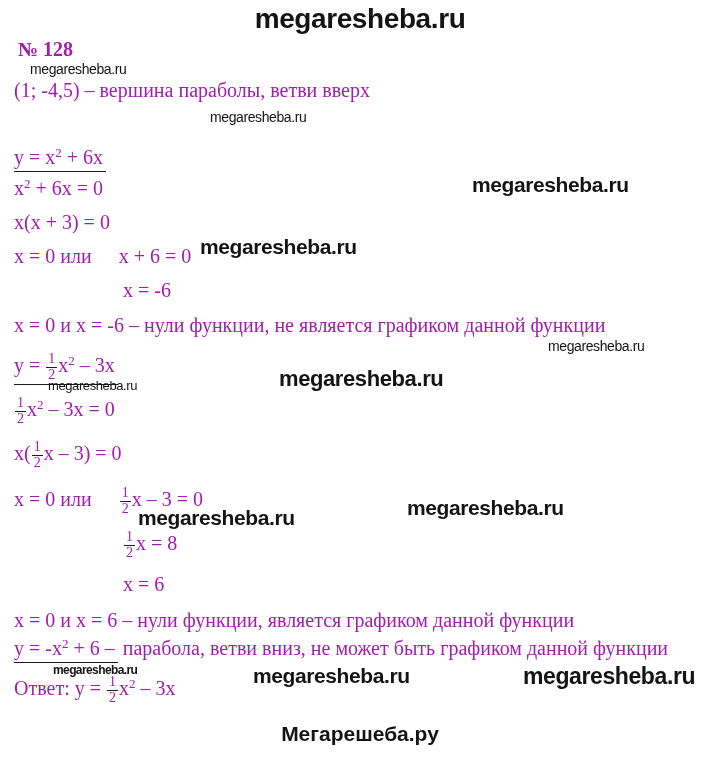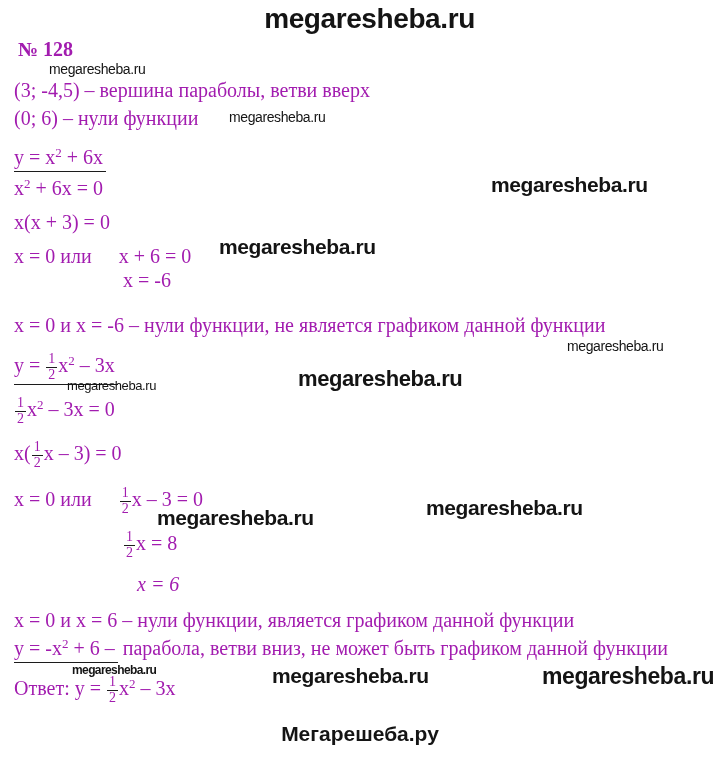--- a/index.html
+++ b/index.html
@@ -43,41 +43,40 @@
   .frac .fden { display: block; padding-top: 0; }
   .gap-group { margin-left: 27px; }
 
   .l-num    { top: 38px;  left: 18px; font-weight: bold; }
   .l-vertex { top: 79px; }
   .l-zeros  { top: 107px; }
   .l-y1     { top: 146px; }
   .l-e1     { top: 177px; }
   .l-e2     { top: 211px; }
   .l-e3     { top: 245px; }
-  .l-e4     { top: 269px; left: 123px; }
+  .l-e4     { top: 279px; left: 123px; }
   .l-c1     { top: 314px; }
   .l-y2     { top: 352px; }
   .l-e5     { top: 396px; }
   .l-e6     { top: 440px; }
   .l-e7     { top: 486px; }
   .l-e8     { top: 530px; left: 123px; }
-  .l-e9     { top: 573px; left: 137px; font-style: italic; }
+  .l-e9     { top: 573px; left: 123px; }
   .l-c2     { top: 609px; }
   .l-c3     { top: 637px; }
   .l-ans    { top: 675px; }
 
   
   .wm {
     position: absolute;
     font-family: "Liberation Sans", sans-serif;
     font-weight: bold;
     color: #141414;
     letter-spacing: -0.4px;
     white-space: nowrap;
-    padding-left: 19px;
   }
   .wm-top   { font-size: 28px; top: 3px; left: 0; right: 0; text-align: center; }
   .wm-1     { font-size: 14px; font-weight: normal; left: 30px;  top: 61px; }
   .wm-2     { font-size: 14px; font-weight: normal; left: 210px; top: 109px; }
   .wm-3     { font-size: 21px; left: 472px; top: 173px; }
   .wm-4     { font-size: 21px; left: 200px; top: 235px; }
   .wm-5     { font-size: 14px; font-weight: normal; left: 548px; top: 338px; }
   .wm-6     { font-size: 22px; left: 279px; top: 366px; }
   .wm-7     { font-size: 13px; font-weight: normal; left: 48px; top: 378px; }
   .wm-8     { font-size: 21px; left: 138px; top: 506px; }
@@ -98,22 +97,21 @@
 </head>
 <body>
 
 <div class="page">
 
   <div class="wm wm-top">megaresheba.ru</div>
 
   <div class="line l-num">№ 128</div>
   <div class="wm wm-1">megaresheba.ru</div>
 
-  <div class="line l-vertex">(3; -4,5) – вершина параболы, ветви вверх</div>
-  <div class="line l-zeros">(0; 6) – нули функции</div>
+  <div class="line l-vertex">(1; -4,5) – вершина параболы, ветви вверх</div>
   <div class="wm wm-2">megaresheba.ru</div>
 
   <div class="line l-y1">
     <span class="underlined"><span>y = x</span><sup class="exp">2</sup><span> + 6x</span></span>
   </div>
 
   <div class="line l-e1">
     <span>x</span><sup class="exp">2</sup><span> + 6x = 0</span>
   </div>
   <div class="wm wm-3">megaresheba.ru</div>

